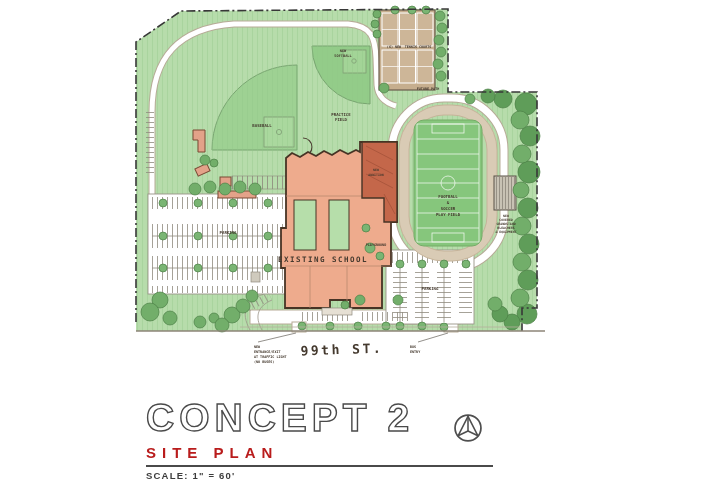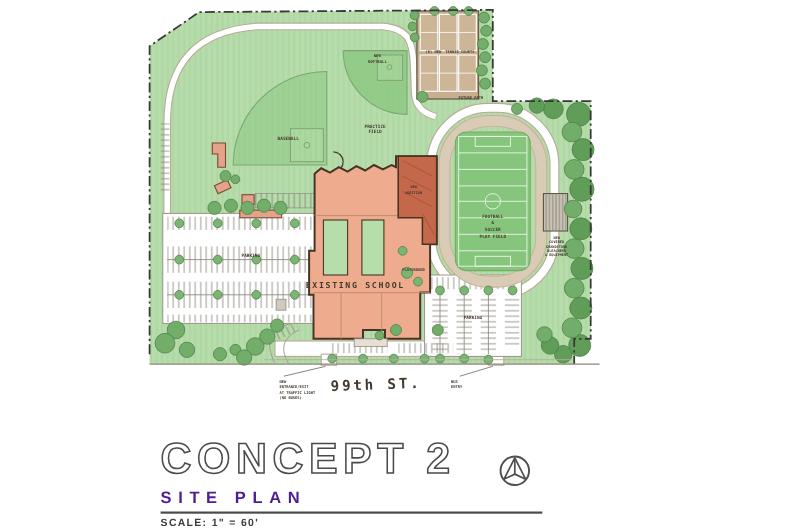--- a/index.html
+++ b/index.html
@@ -9,21 +9,21 @@
   .plan-svg{position:absolute;left:0;top:0;}
   .title-block{position:absolute;left:146px;top:398px;}
   .concept-title{
     font-family:"Liberation Sans",sans-serif;
     font-weight:bold;font-size:39px;line-height:1;
     letter-spacing:5px;color:#4a4a4a;white-space:nowrap;
   }
   @supports (-webkit-text-stroke: 1px black){
     .concept-title{color:#ffffff;-webkit-text-stroke:1.4px #4a4a4a;}
   }
-  .site-plan-sub{font-weight:600;font-size:15px;letter-spacing:6px;color:#4c1d95;margin-top:7px;}
+  .site-plan-sub{font-weight:600;font-size:15px;letter-spacing:6px;color:#b91c1c;margin-top:7px;}
   .title-rule{width:347px;border:none;border-top:2px solid #4a4a4a;margin:4px 0 3px 0;}
   .scale-note{font-weight:bold;font-size:9.5px;letter-spacing:1.2px;color:#3c3c3c;}
   .north-wrap{position:absolute;left:449px;top:409px;width:38px;height:38px;}
 </style>
 </head>
 <body>
 
 <div class="stage">
 
 <svg class="plan-svg" width="720" height="480" viewBox="0 0 720 480">

